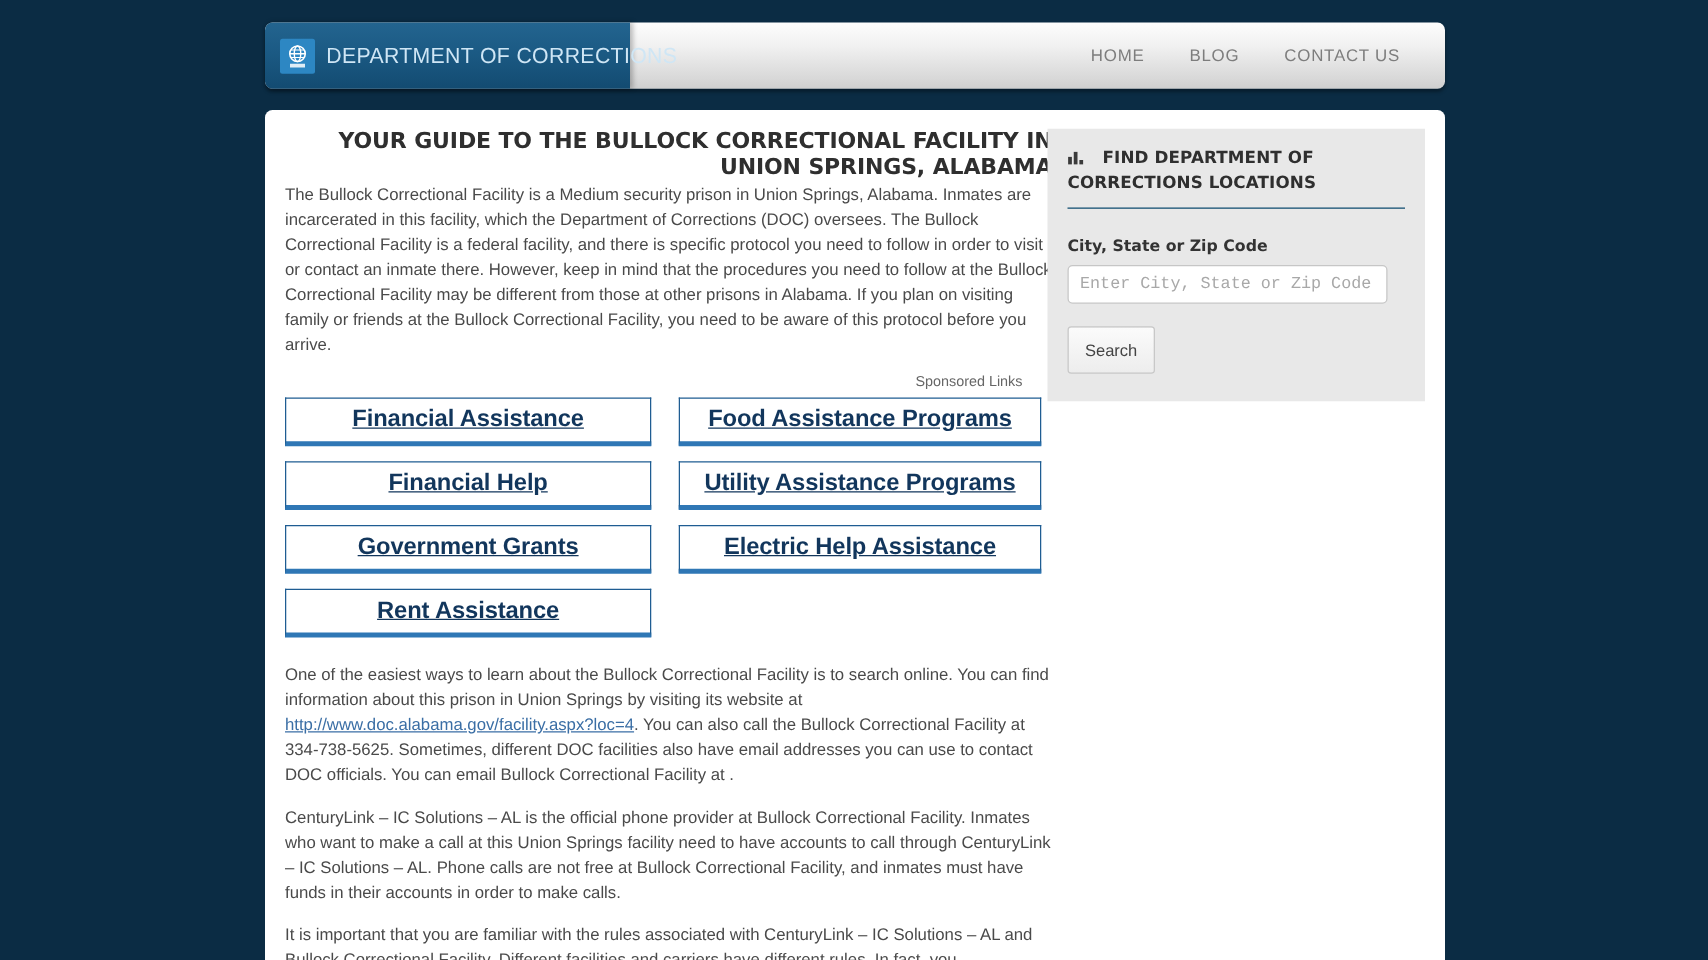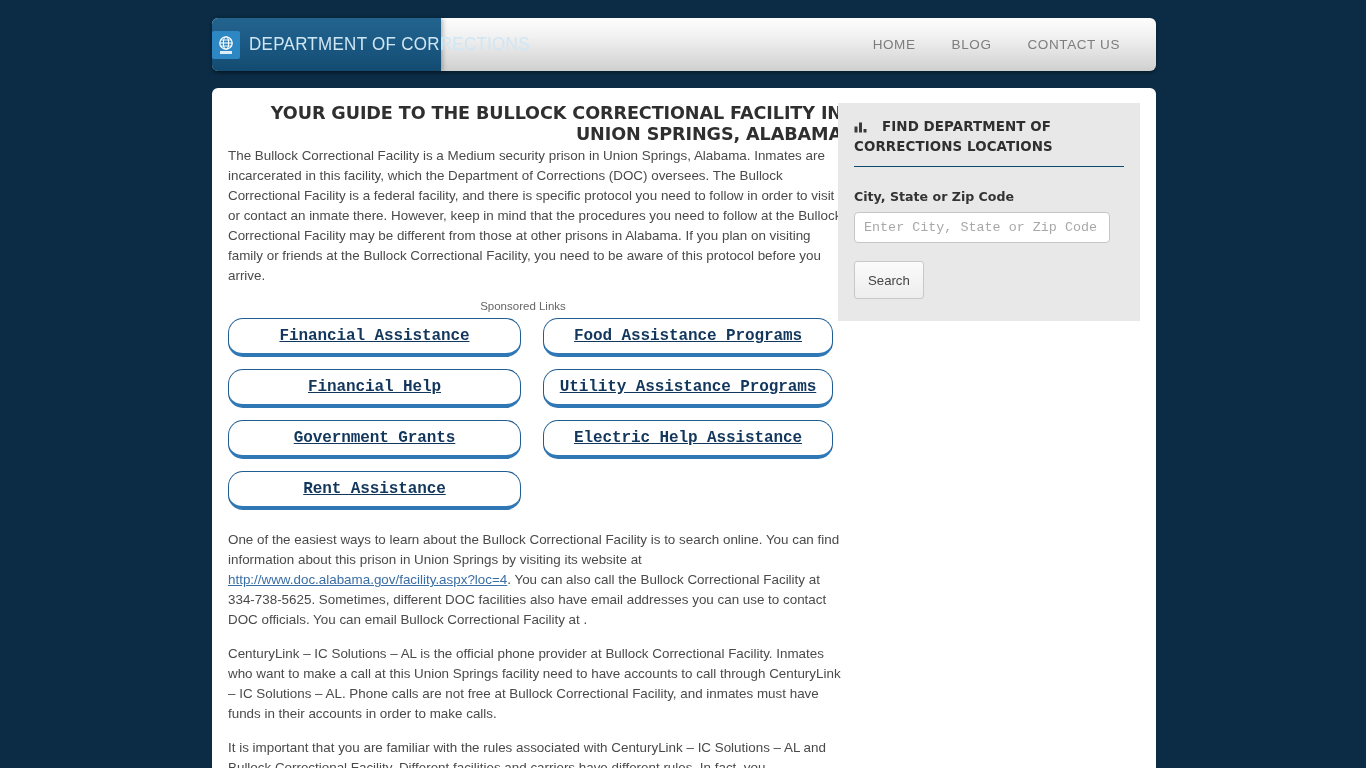--- a/index.html
+++ b/index.html
@@ -31,28 +31,28 @@
     left: 0; top: 0;
     width: 944px;
     height: 53px;
     border-radius: 6px;
     background: linear-gradient(to bottom, #fdfdfd 0%, #f1f1f1 35%, #d8d8d8 85%, #cfcfcf 100%);
     box-shadow: 0 2px 3px rgba(0,0,0,0.35);
   }
   .brand {
     position: absolute;
     left: 0; top: 0;
-    width: 229px;
+    width: 292px;
     height: 53px;
     border-radius: 6px 0 0 6px;
     background: linear-gradient(to bottom, #1f5f8b 0%, #185colors 0%, #1a5a85 40%, #144f78 100%);
     background: linear-gradient(to bottom, #23648f 0%, #1b5a84 45%, #134b71 100%);
     display: flex;
     align-items: center;
-    padding-left: 0;
+    padding-left: 12px;
     box-shadow: 2px 0 4px rgba(0,0,0,0.25);
   }
   .brand-logo {
     width: 28px; height: 28px;
     background: #2d87c3;
     border-radius: 2px;
     position: relative;
     flex: 0 0 auto;
     display: flex;
     align-items: center;
@@ -130,49 +130,49 @@
     font-family: "DejaVu Sans", sans-serif;
     font-size: 12.6px;
     font-weight: bold;
     color: #2f2f2f;
     text-decoration: underline;
     margin: 0 0 1px 0;
     letter-spacing: -0.1px;
   }
 
   .sponsored-label {
-    text-align: center;
+    text-align: right;
     font-size: 11.5px;
     color: #666;
     margin: 0 24px 6px 0;
   }
 
   
   .ad-grid {
     display: grid;
     grid-template-columns: 293px 293px;
     column-gap: 22px;
     row-gap: 12px;
     margin-bottom: 20px;
   }
   .ad-btn {
     height: 39px;
     background: #ffffff;
     border: 1px solid #1f5d92;
     border-bottom: 4px solid #2f77b5;
-    border-radius: 15px;
+    border-radius: 0;
     display: flex;
     align-items: center;
     justify-content: center;
     color: #12365c;
-    font-size: 16px;
+    font-size: 19px;
     font-weight: bold;
     cursor: pointer;
     text-align: center;
-    font-family: Liberation Mono, monospace;
+    font-family: Liberation Sans, sans-serif;
     letter-spacing: -0.1px;
   }
   .ad-grid .ad-btn:nth-child(even) { width: 290px; }
 
   
   .sidebar {
     position: absolute;
     left: 626px;
     top: 15px;
     width: 302px;

